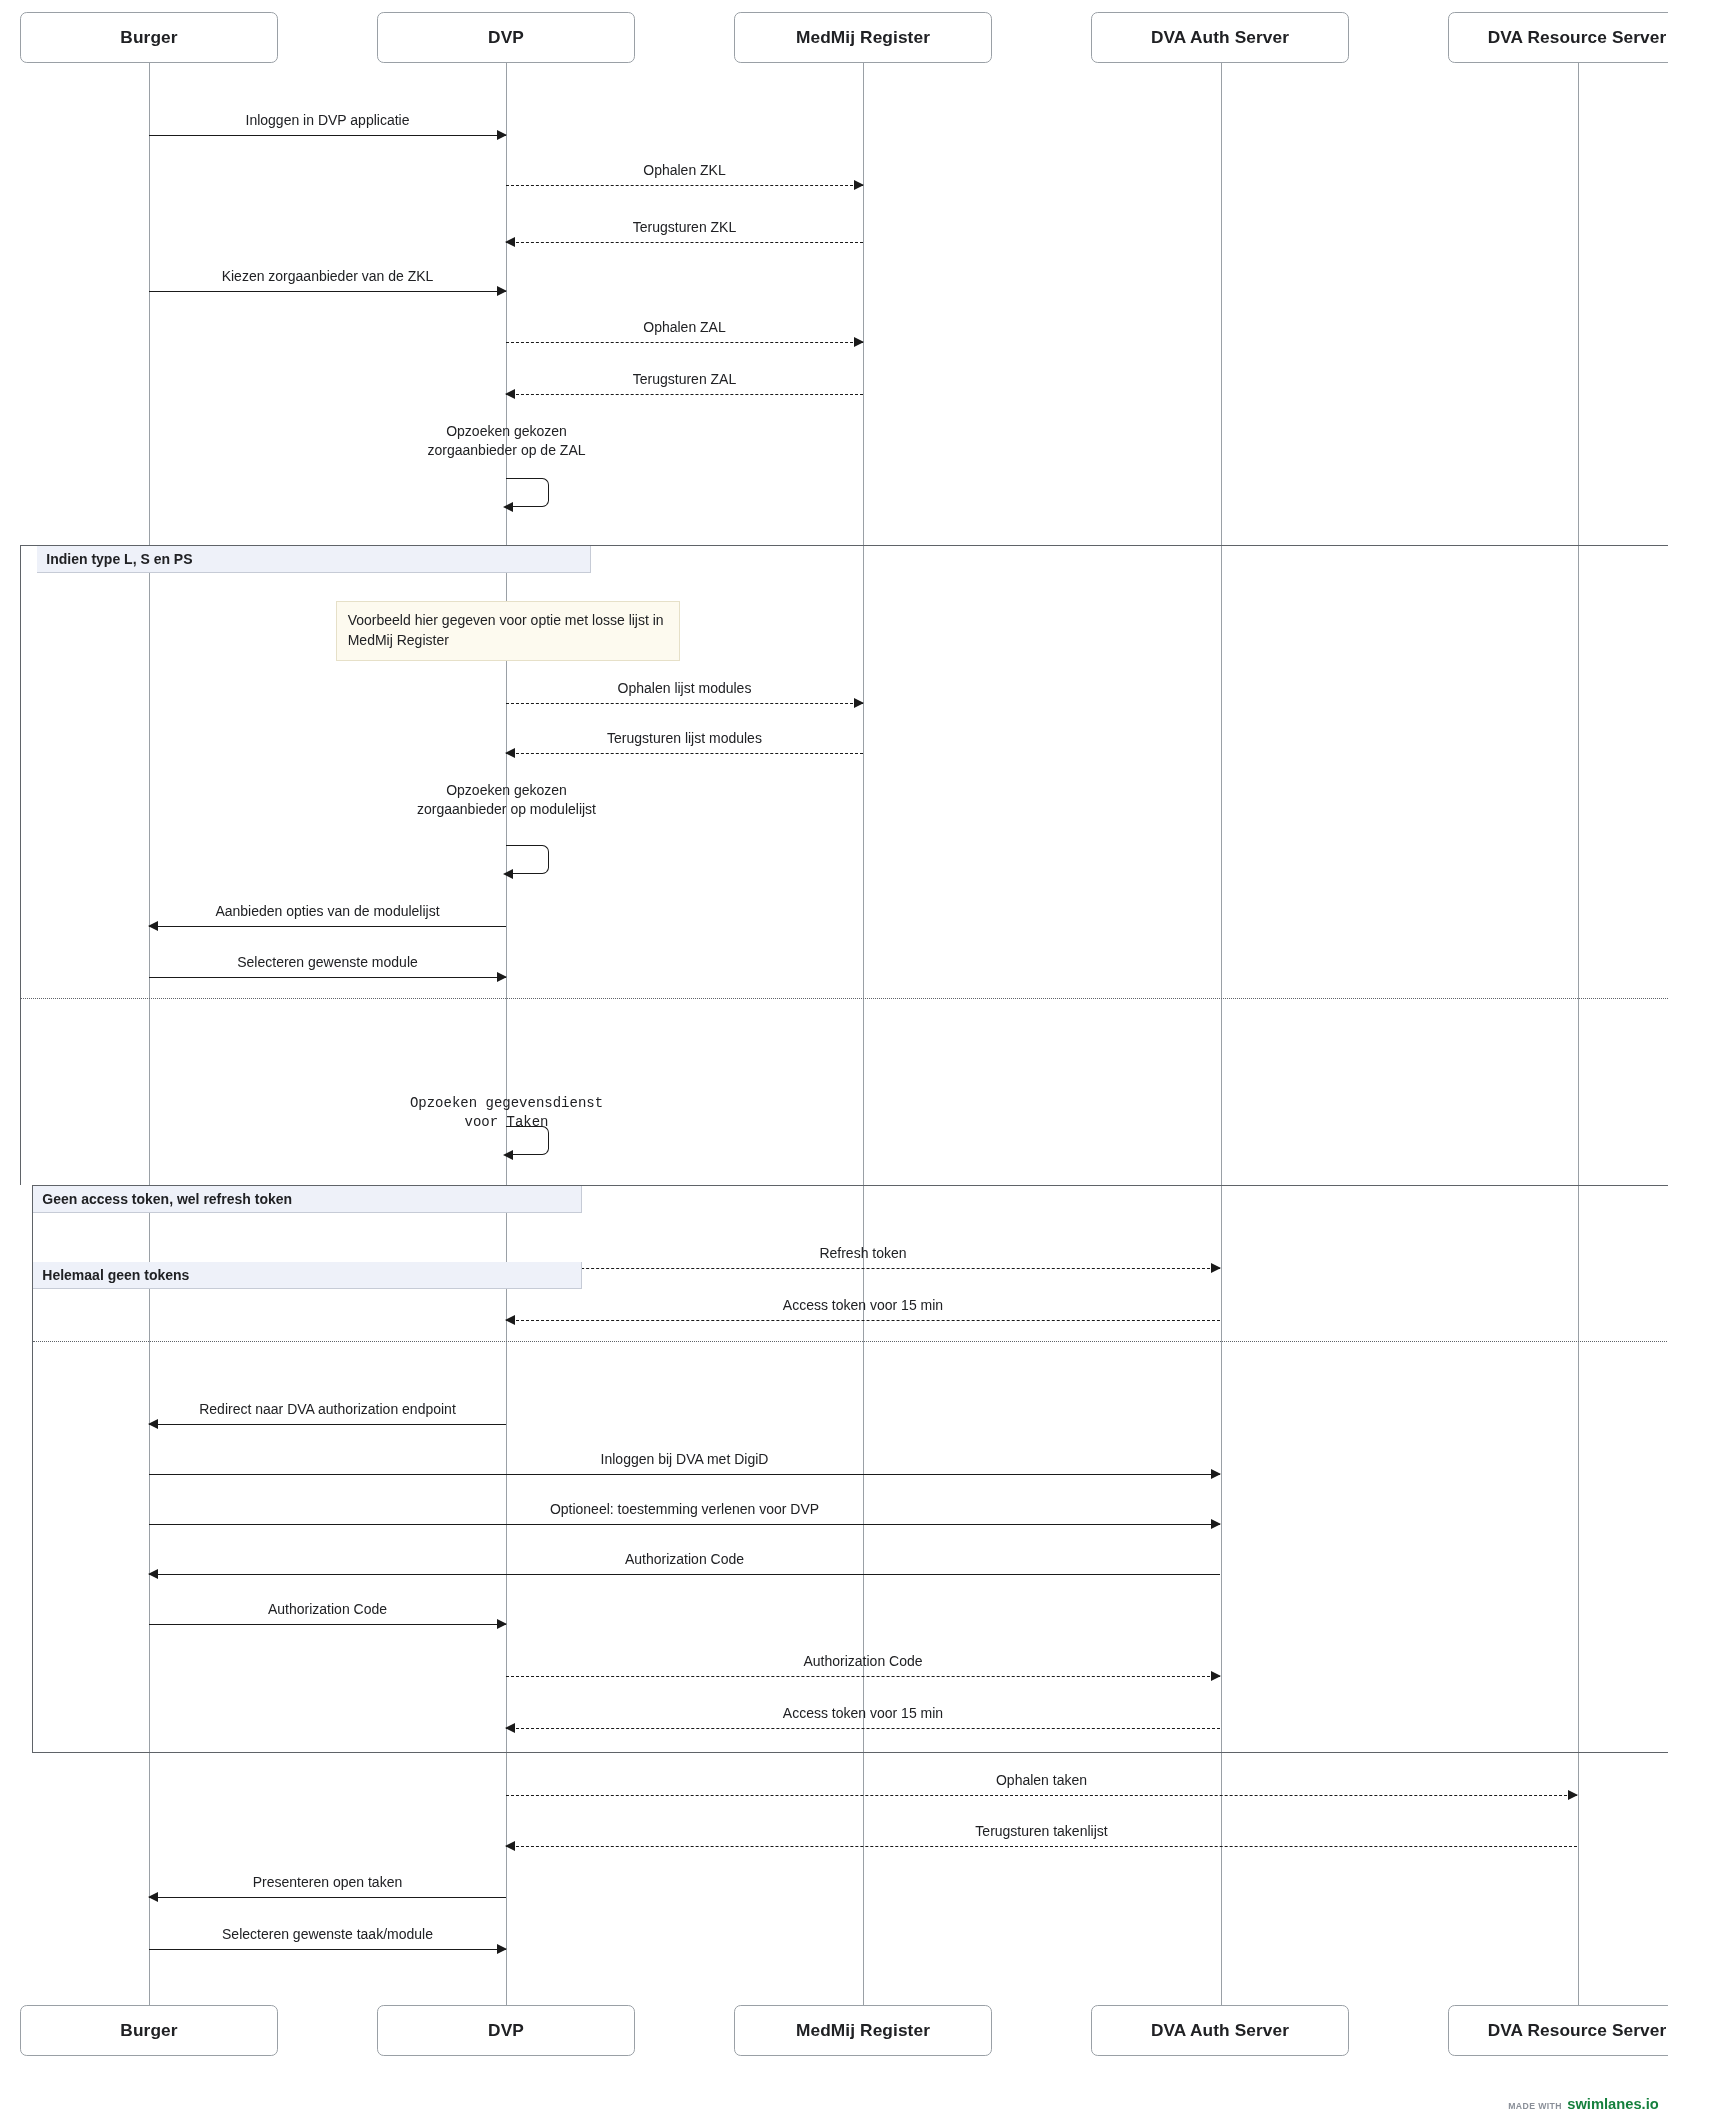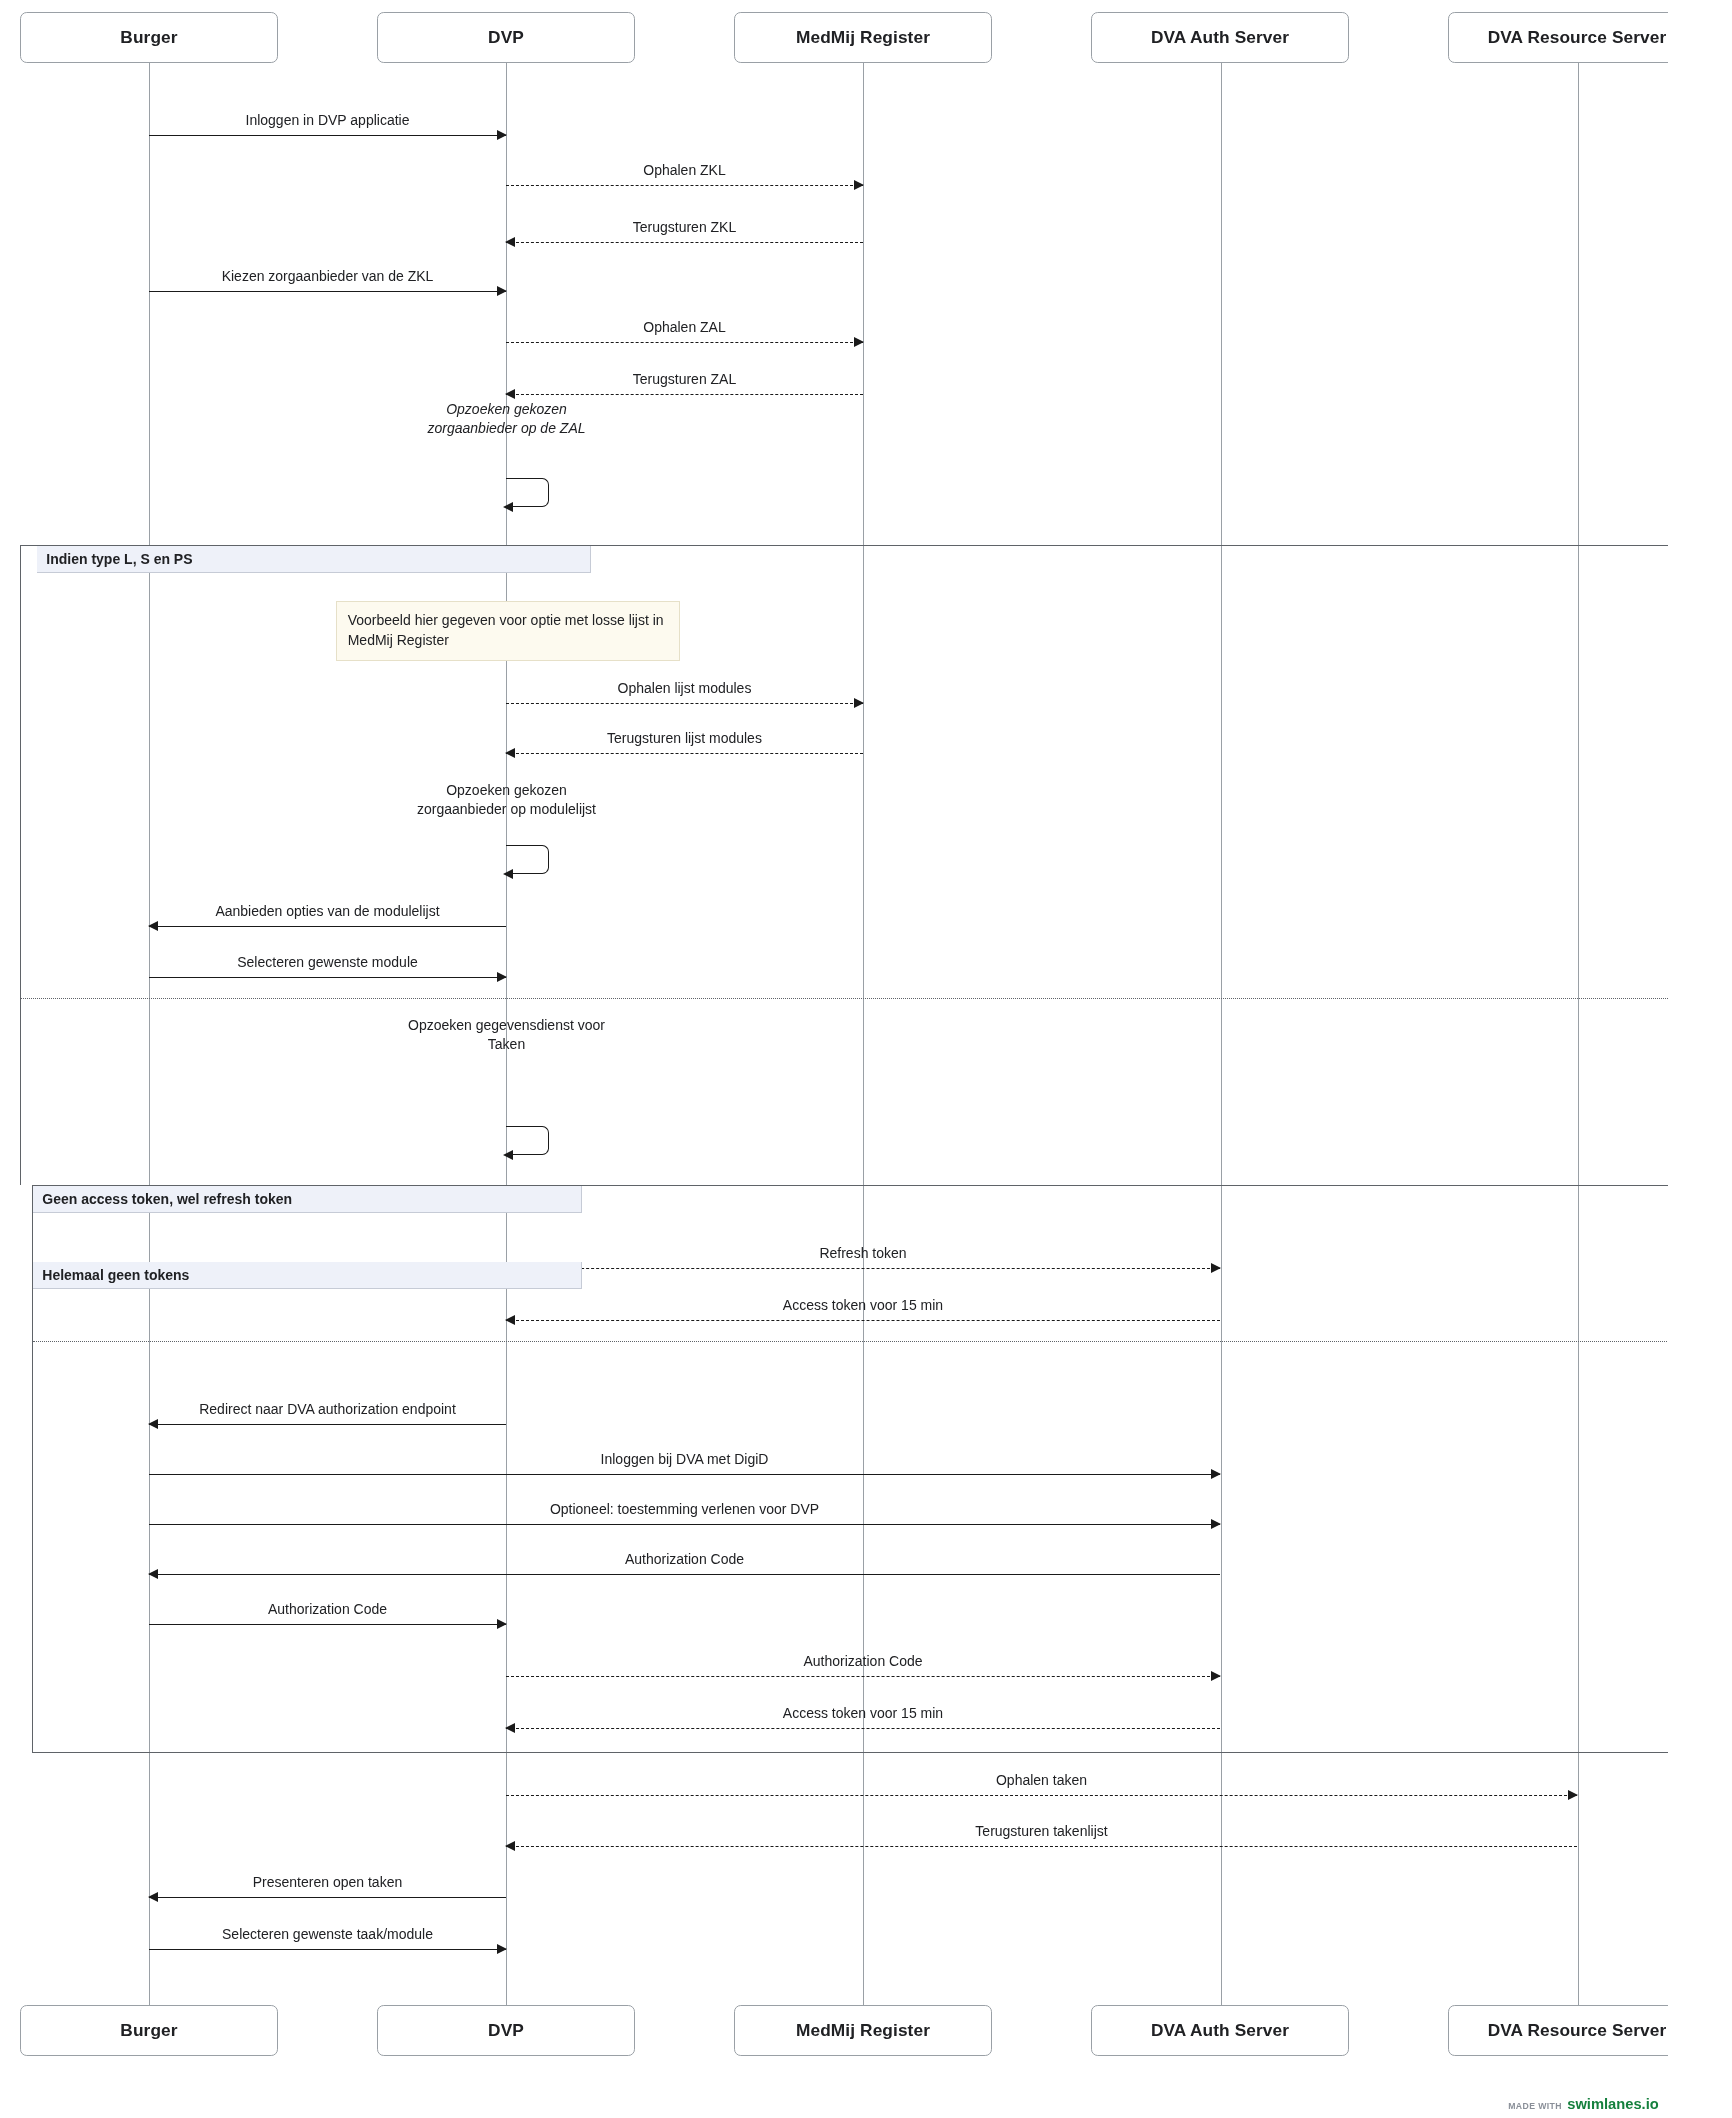--- a/index.html
+++ b/index.html
@@ -238,21 +238,21 @@
     <div class="head"></div>
     <div class="label">Ophalen ZAL</div>
   </div>
 
   <div class="msg left dashed" style="left:506px; top:394px; width:357px;">
     <div class="line"></div>
     <div class="head"></div>
     <div class="label">Terugsturen ZAL</div>
   </div>
 
-  <div class="selflabel" style="left:400px; top:400px; width:213px;font-style:italic;">Opzoeken gekozen zorgaanbieder op de ZAL</div>
+  <div class="selflabel" style="left:400px; top:422px; width:213px;">Opzoeken gekozen zorgaanbieder op de ZAL</div>
   <div class="selfmsg" style="left:506px; top:478px; width:43px; height:29px;">
     <div class="sline"></div>
     <div class="shead"></div>
   </div>
 
   <div class="frag open-bottom" style="left:20px; top:545px; width:1692px; height:453px;"></div>
   <div class="frag-tab" style="left:37px; top:546px; width:554px;">
     <span>Indien type L, S en PS</span>
   </div>
 
@@ -286,21 +286,21 @@
 
   <div class="msg right" style="left:149px; top:977px; width:357px;">
     <div class="line"></div>
     <div class="head"></div>
     <div class="label">Selecteren gewenste module</div>
   </div>
 
   <div class="frag-divider" style="left:20px; top:998px; width:1692px;"></div>
   <div class="frag open-top open-bottom" style="left:20px; top:998px; width:1692px; height:187px;"></div>
 
-  <div class="selflabel" style="left:400px; top:1016px; width:213px;">Opzoeken gegevensdienst voor Taken</div>
+  <div class="selflabel" style="left:400px; top:1094px; width:213px;font-family:Liberation Mono, monospace;">Opzoeken gegevensdienst voor Taken</div>
   <div class="selfmsg" style="left:506px; top:1126px; width:43px; height:29px;">
     <div class="sline"></div>
     <div class="shead"></div>
   </div>
 
   <div class="frag" style="left:32px; top:1185px; width:1680px; height:568px;"></div>
   <div class="frag-tab" style="left:33px; top:1186px; width:549px;">
     <span>Geen access token, wel refresh token</span>
   </div>
 

